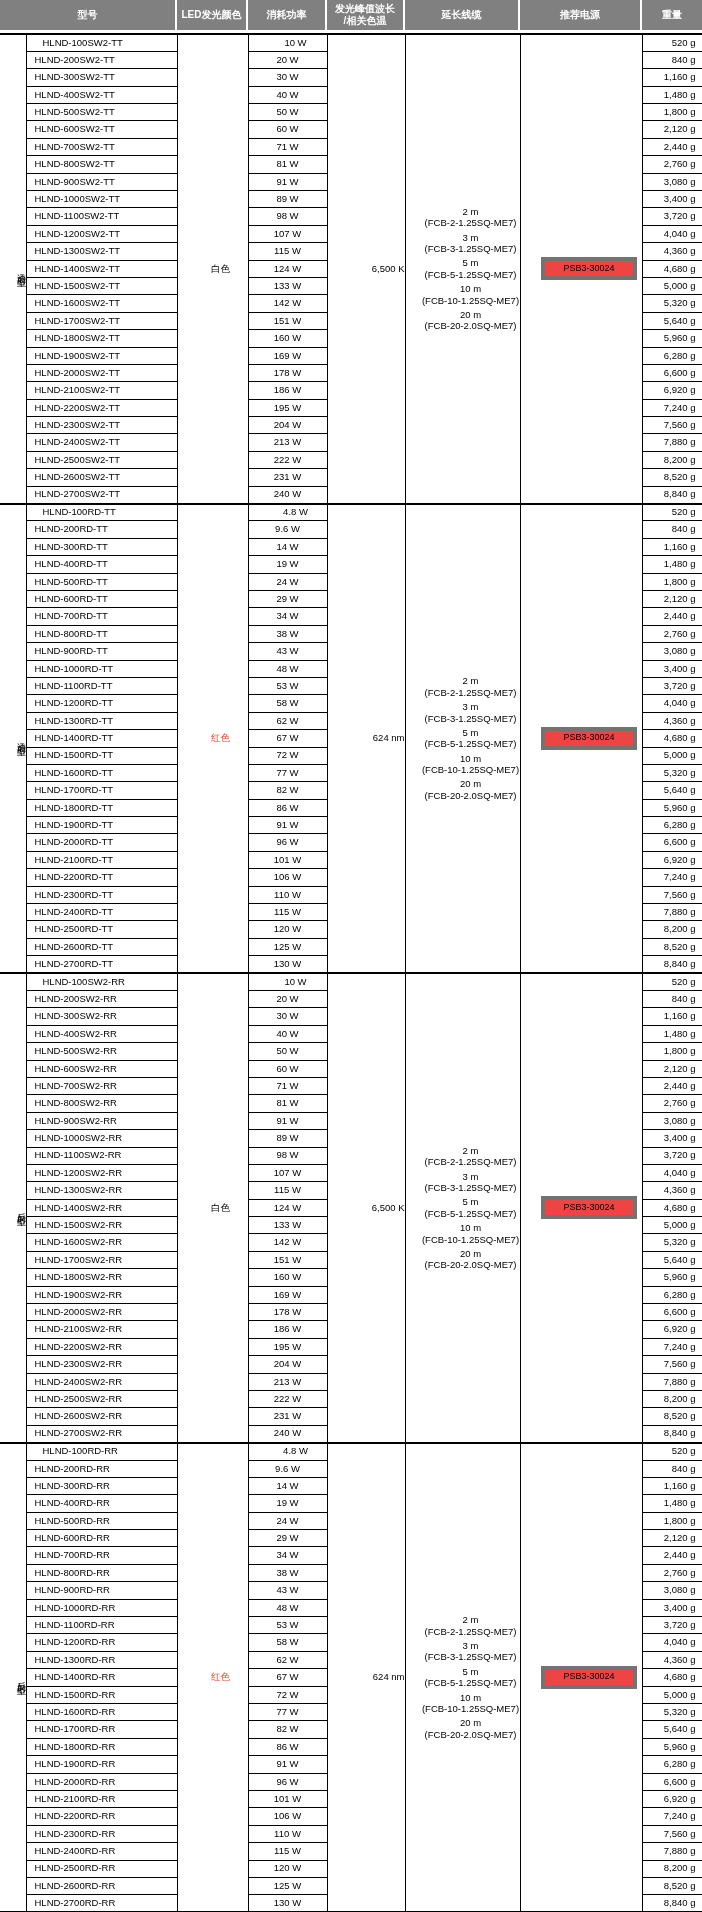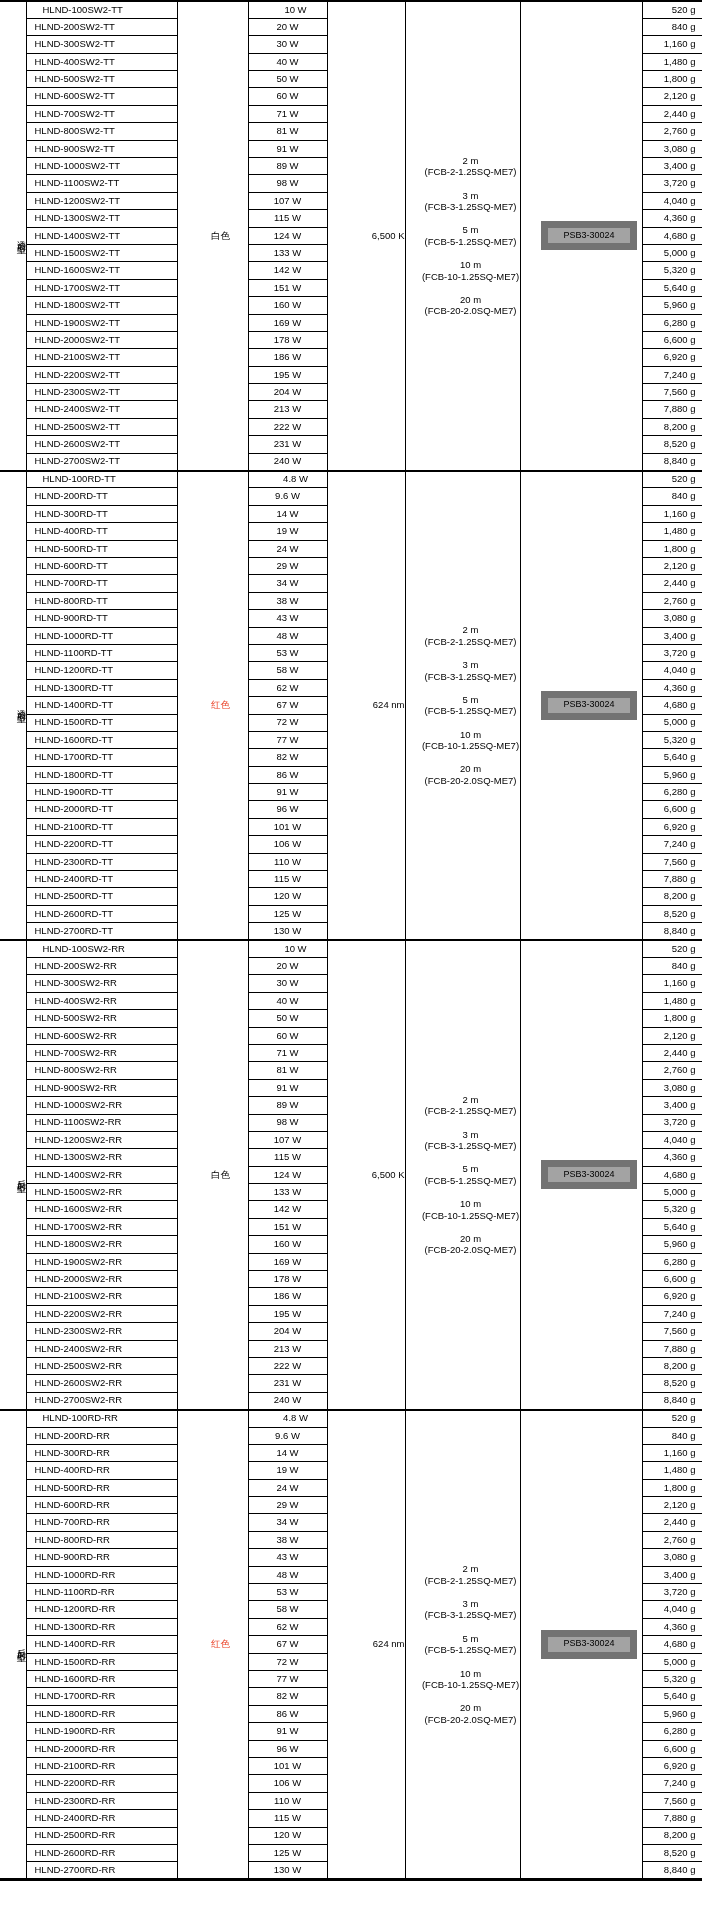--- a/index.html
+++ b/index.html
@@ -51,35 +51,58 @@
   }
 
   td.model  { text-align: left; padding-left: 8px; }
   td.led    { text-align: center; margin-left: 22px; }
   td.power  { text-align: center; }
   td.wave   { text-align: right; }
   td.cable  { text-align: center; }
   td.psu    { text-align: center; }
   td.weight { text-align: right; padding-right: 6px; }
 
-  .cable-item { margin: 12px 0; line-height: 1.2; }
+  .cable-item { margin: 3px 0; line-height: 1.2; }
   .psu-box {
     display: inline-block;
-    border: 7px solid #737373;
+    border: 4px solid #737373;
     width: 96px;
     padding: 2.5px 0;
     font-size: 9px;
-    background: #a3a3a3;
+    background: #ef4444;
   }
 </style>
 </head>
 <body>
 
 <div class="page">
 
+  <table class="hdr-table">
+    <colgroup>
+      <col style="width:177px">
+        <col style="width:71px">
+        <col style="width:79px">
+      <col style="width:78px">
+        <col style="width:115px">
+        <col style="width:122px">
+      <col style="width:60px">
+    </colgroup>
+    <tbody>
+        <tr id="header-row">
+          <th>型号</th>
+          <th>LED发光颜色</th>
+          <th>消耗功率</th>
+          <th>发光峰值波长
+/相关色温</th>
+          <th>延长线缆</th>
+          <th>推荐电源</th>
+          <th>重量</th>
+        </tr>
+  </tbody>
+    </table>
 
   <table class="body-table">
     <colgroup>
       <col style="width:26px">
         <col style="width:151px">
         <col style="width:71px">
       <col style="width:79px">
         <col style="width:78px">
         <col style="width:115px">
       <col style="width:122px">

